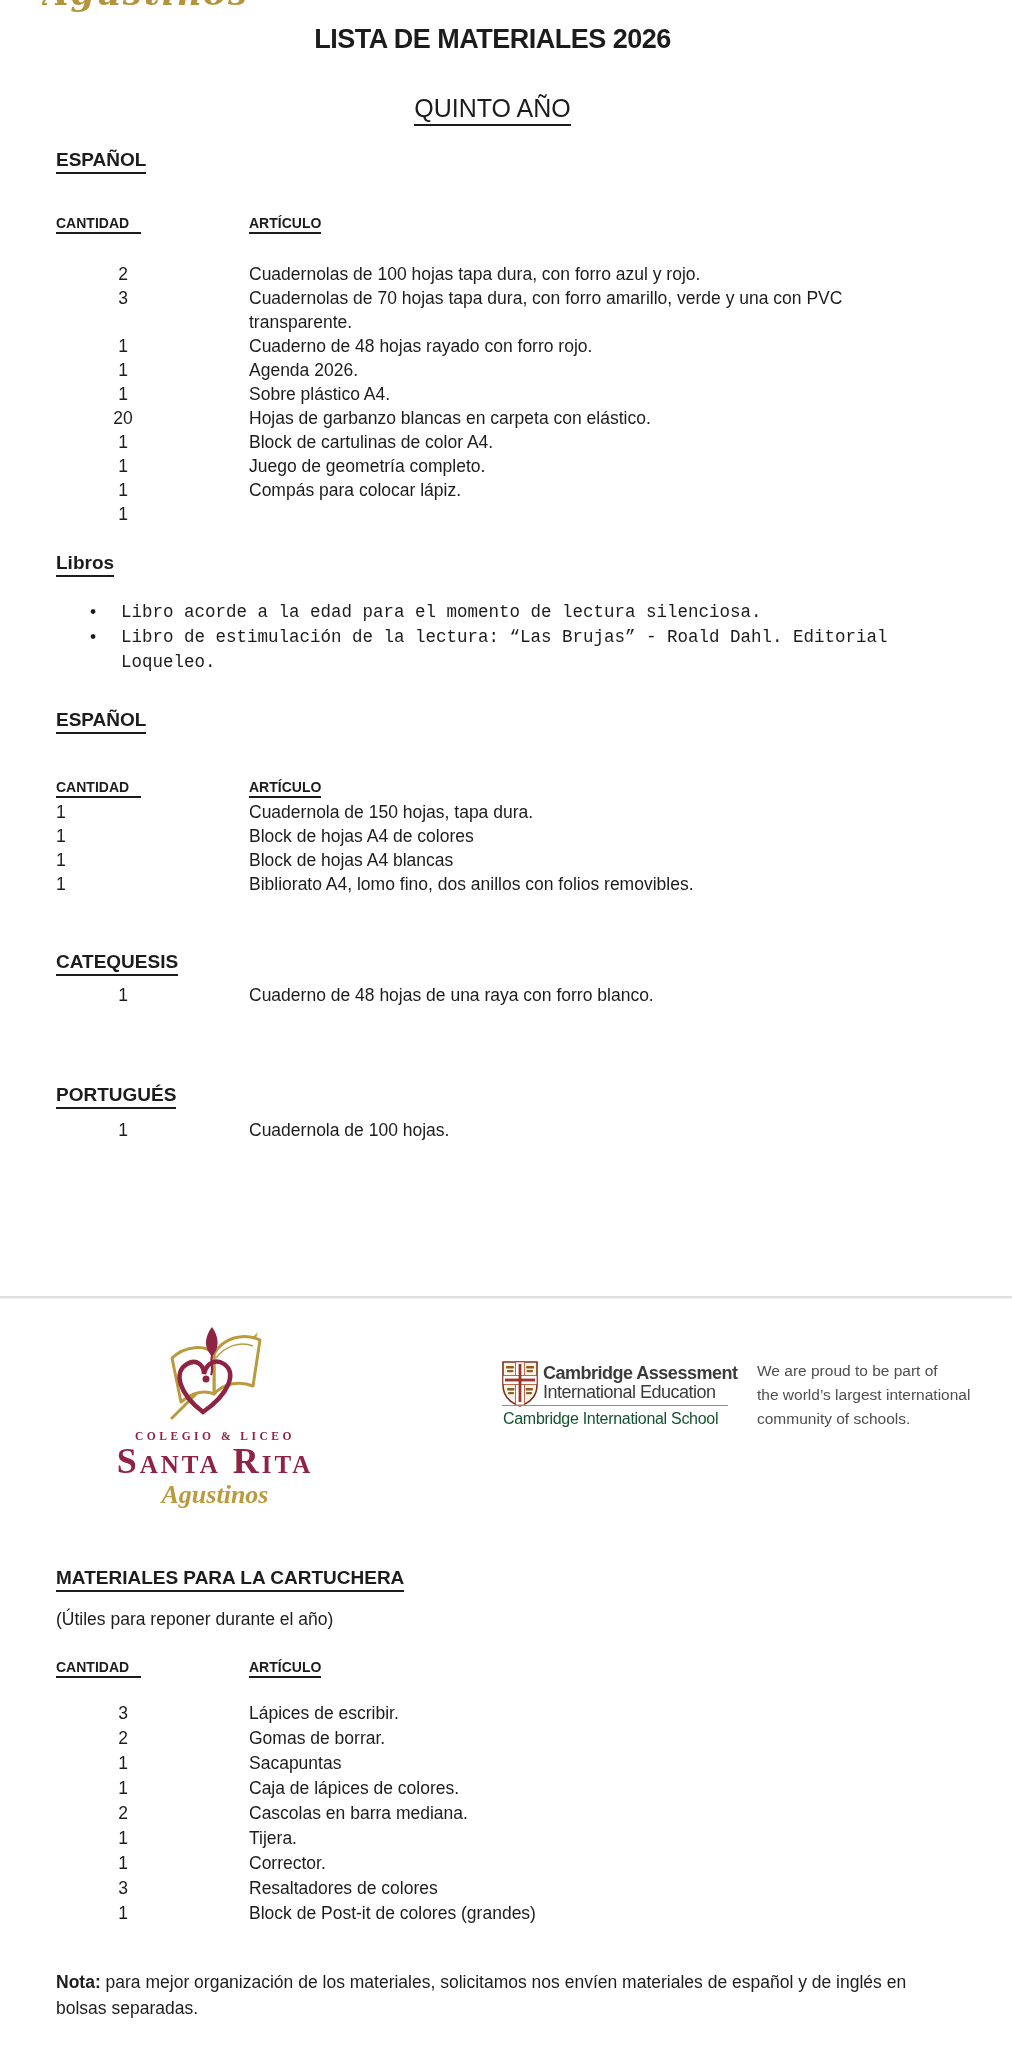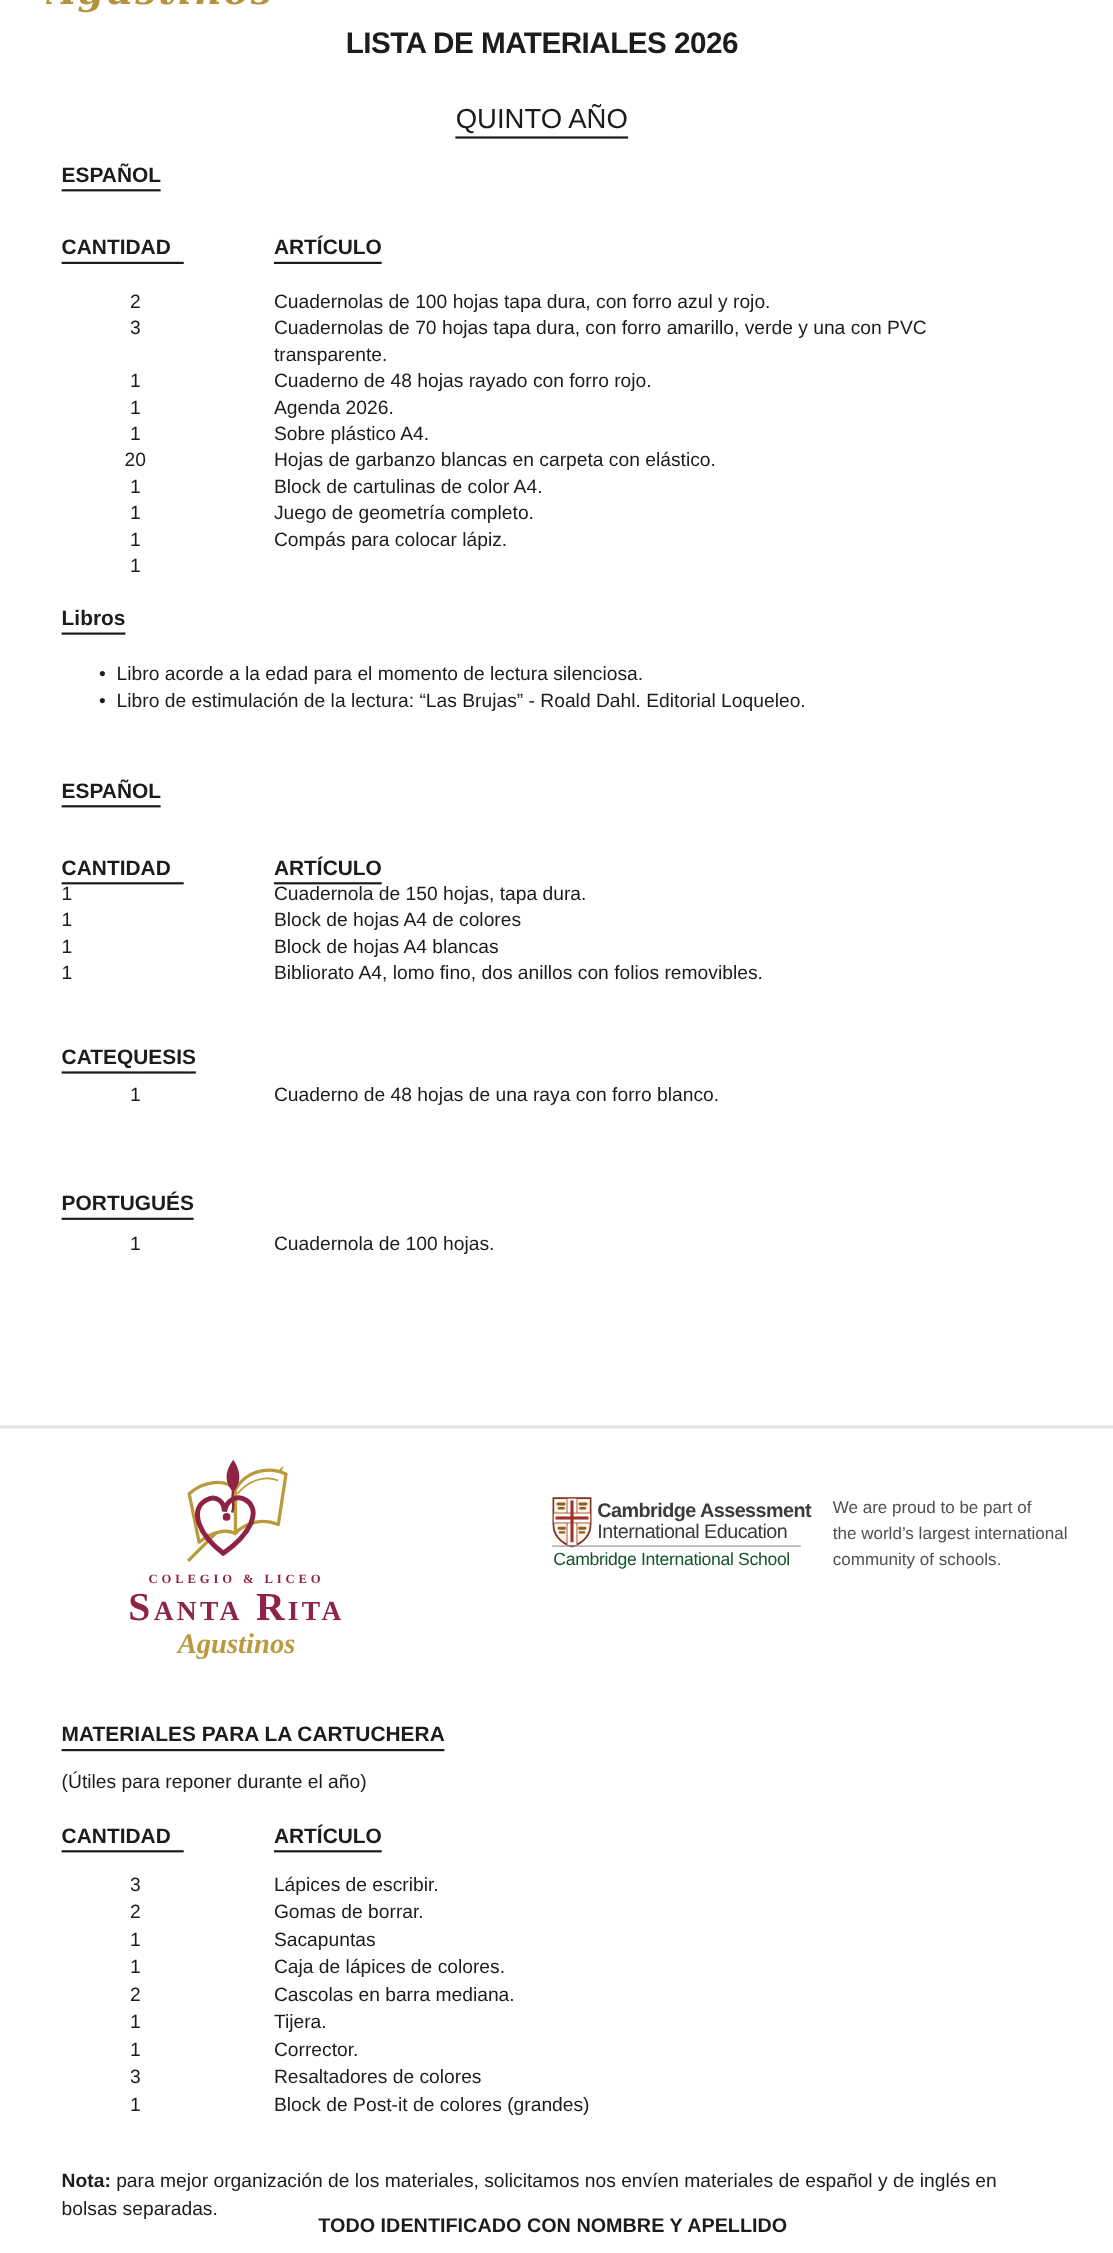--- a/index.html
+++ b/index.html
@@ -8,36 +8,36 @@
     background:#ffffff;color:#1c1c1c;overflow:hidden;
     font-family:"Liberation Sans","DejaVu Sans",sans-serif;
   }
   
   .abs{position:absolute;}
   .u2{border-bottom:2px solid #1c1c1c;padding-bottom:1px;display:inline-block;}
   .center-box{left:0;width:985px;text-align:center;}
   .doc-title{top:24px;font-size:27px;font-weight:bold;letter-spacing:-0.5px;}
   .doc-subtitle{top:94px;font-size:25px;}
   .sec-h{font-size:19px;font-weight:bold;}
-  .col-h{font-size:19px;font-weight:bold;text-decoration:underline;}
+  .col-h{font-size:14px;font-weight:bold;text-decoration:underline;}
   .col-cant{left:56px;}
   .col-cant .u2{padding-right:12px;}
   .col-art{left:249px;}
   
   .rows{left:0;width:1000px;font-size:17.5px;line-height:24px;}
   .rows.lh25{line-height:25px;}
   .row{display:flex;align-items:flex-start;}
   .qty{flex:none;width:134px;margin-left:56px;text-align:center;}
   .rows.qty-left .qty{text-align:left;}
   .art{flex:none;margin-left:59px;width:680px;}
   
   .bullets{left:0;width:1000px;font-size:17.5px;line-height:25px;}
   .b-row{display:flex;}
   .b-dot{flex:none;margin-left:90px;width:16px;}
-  .b-text{flex:none;width:770px;}
+  .b-text{flex:none;margin-left:15px;width:770px;font-family:Liberation Mono, monospace;}
   
   .divider{left:0;top:1296px;width:1012px;height:2px;background:#e0e0e0;box-shadow:0 1px 0 #f1f1f1;}
   
   .sr{left:100px;top:1324px;width:230px;text-align:center;}
   .sr svg{display:block;margin:0 auto;}
   .sr-colegio{margin-top:2px;font-family:"Liberation Serif","DejaVu Serif",serif;
     font-size:11.5px;font-weight:bold;letter-spacing:3.5px;color:#8e2343;}
   .sr-name{font-family:"Liberation Serif","DejaVu Serif",serif;font-variant:small-caps;
     font-size:36px;line-height:1.0;font-weight:bold;letter-spacing:3px;color:#8e2343;margin-top:1px;}
   .sr-agustinos{font-family:"Liberation Serif","DejaVu Serif",serif;font-style:italic;
@@ -276,15 +276,14 @@
       </div>
     <div class="row">
         <span class="qty">1</span>
         <span class="art">Block de Post-it de colores (grandes)</span>
       </div>
   </div>
 
   <div class="abs nota">
     <b>Nota:</b><span> para mejor organización de los materiales, solicitamos nos envíen materiales de español y de inglés en bolsas separadas.</span>
   </div>
-  <div class="abs final-line">TODO IDENTIFICADO CON NOMBRE Y APELLIDO</div>
 
 </div>
 
 </body></html>

